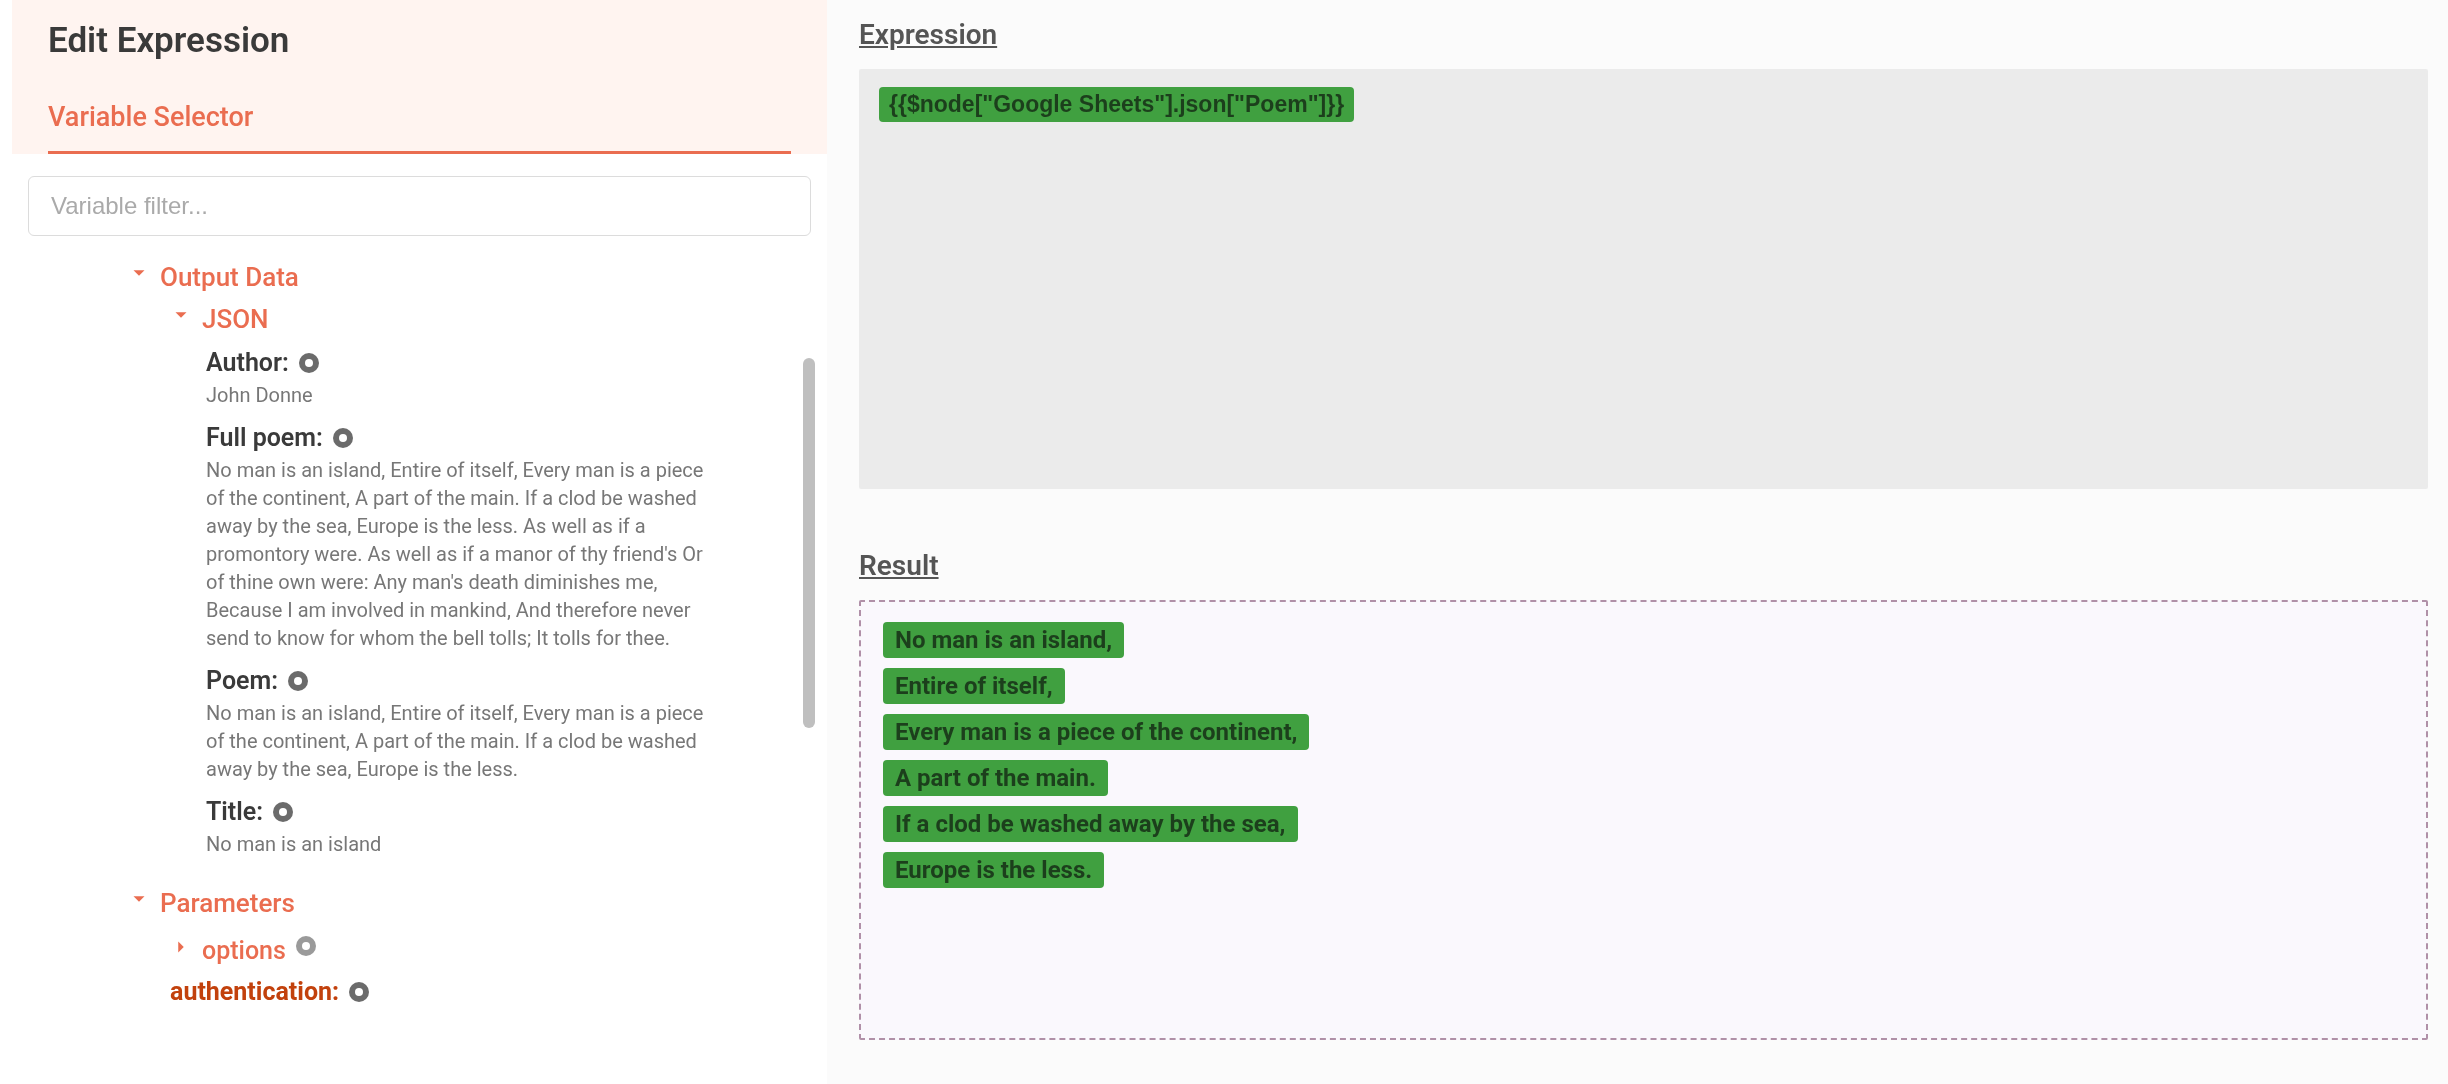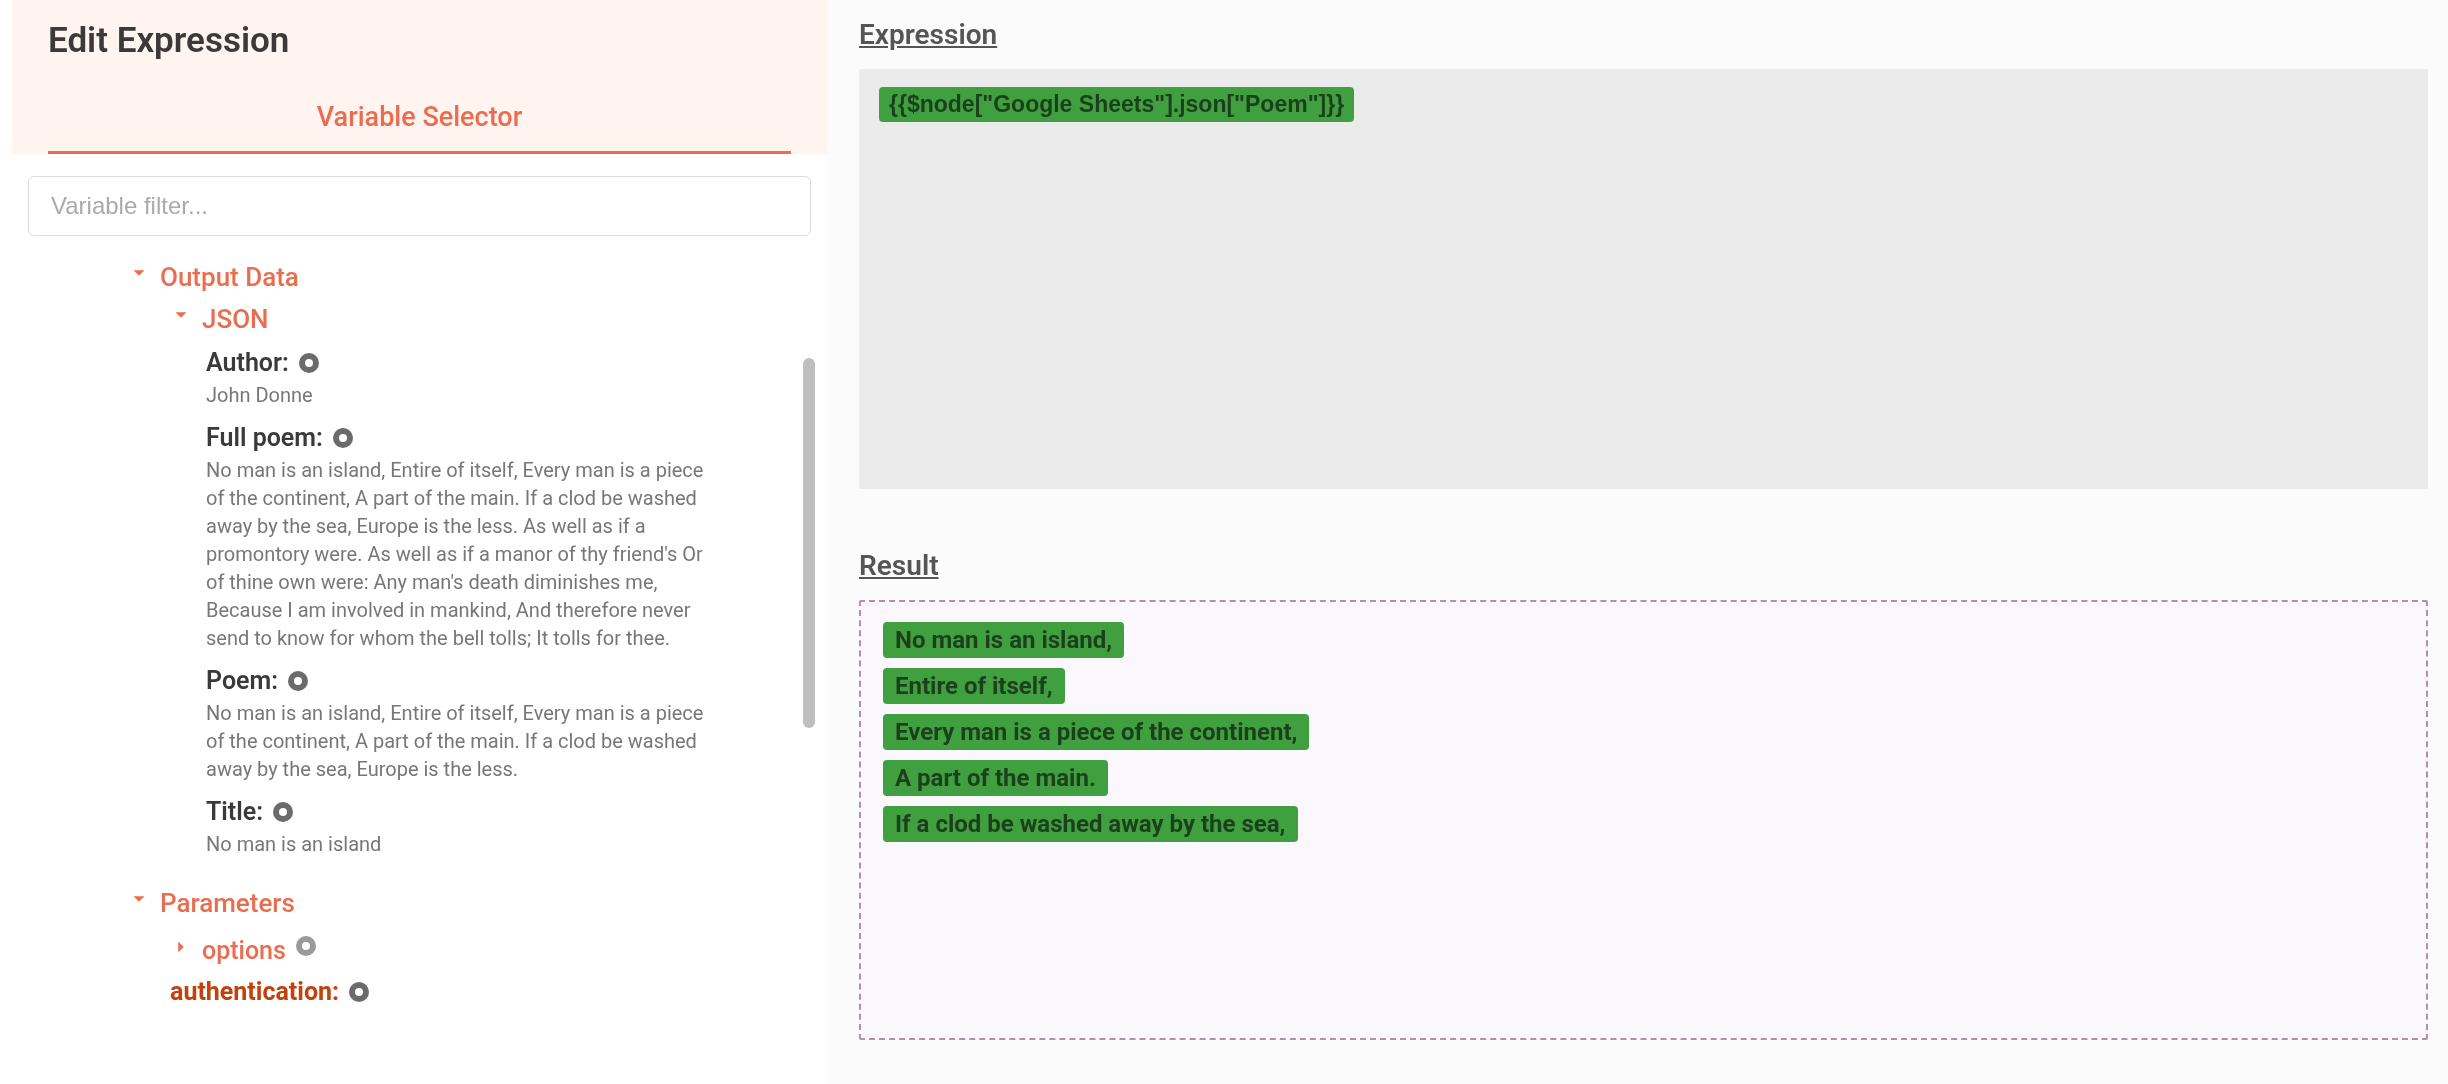--- a/index.html
+++ b/index.html
@@ -37,21 +37,20 @@
   padding: 20px 36px 0 36px;
 }
 .header h1 {
   font-size: 35px;
   font-weight: 600;
   color: #3a3a3a;
   margin-bottom: 40px;
 }
 .tab-row {
   display: flex;
-  justify-content: center;
   border-bottom: 3px solid #ea6d50;
 }
 .tab {
   font-size: 27px;
   font-weight: 500;
   color: #ea6d50;
   padding: 0 0 18px 0;
 }
 .filter-wrap {
   padding: 22px 16px 14px 16px;
@@ -315,15 +314,16 @@
       <span class="expr-token">{{$node["Google Sheets"].json["Poem"]}}</span>
     </div>
 
     <div class="section-label">Result</div>
     <div class="result-box">
       <div><span class="result-line">No man is an island,</span></div>
       <div><span class="result-line">Entire of itself,</span></div>
       <div><span class="result-line">Every man is a piece of the continent,</span></div>
       <div><span class="result-line">A part of the main.</span></div>
       <div><span class="result-line">If a clod be washed away by the sea,</span></div>
+      <div><span class="result-line">Europe is the less.</span></div>
     </div>
   </div>
 </div>
 
 </body></html>

